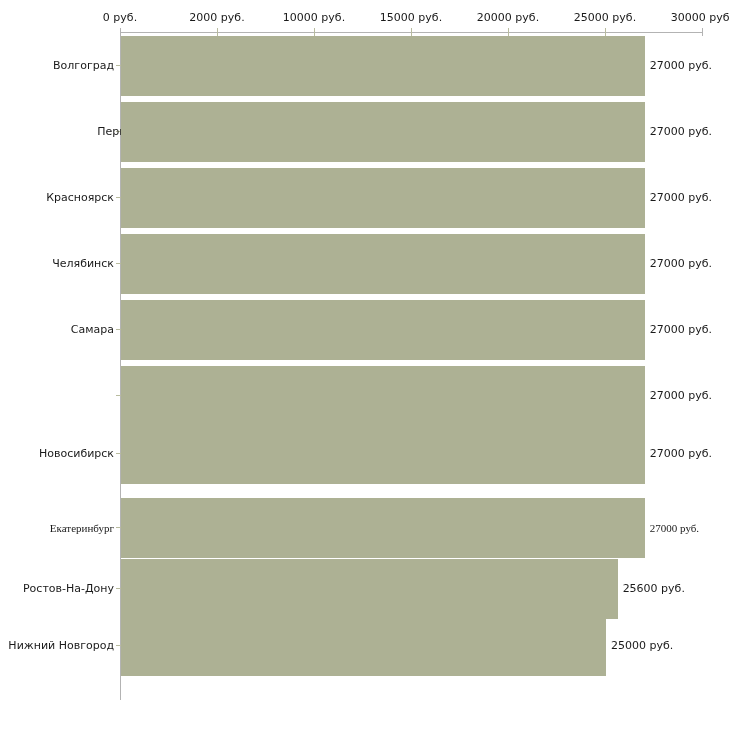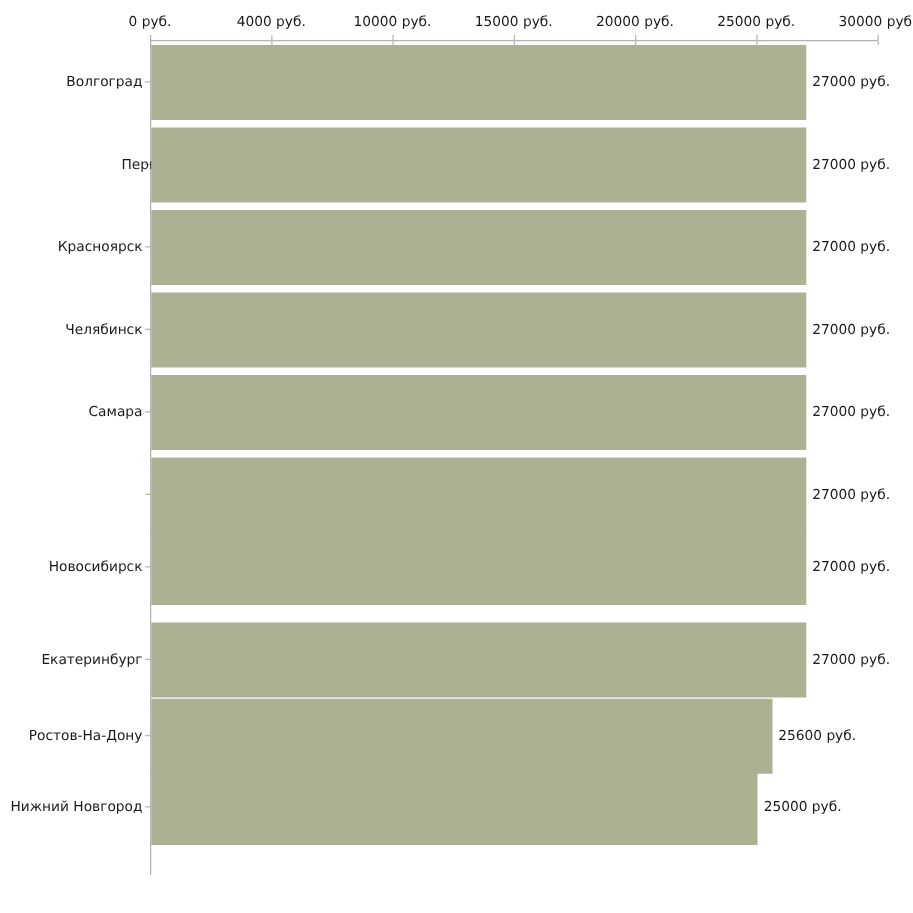--- a/index.html
+++ b/index.html
@@ -120,21 +120,21 @@
 <body>
 
 <div id="chart-root">
 
   <div id="x-axis">
     <div id="x-axis-line"></div>
     <div id="x-ticks">
         <div class="x-tick edge" style="left: 120px;"></div>
         <div class="x-tick-label" style="left: 120px;">0 руб.</div>
         <div class="x-tick" style="left: 217px;"></div>
-        <div class="x-tick-label" style="left: 217px;">4000 руб.</div>
+        <div class="x-tick-label" style="left: 217px;">2000 руб.</div>
         <div class="x-tick" style="left: 314px;"></div>
         <div class="x-tick-label" style="left: 314px;">10000 руб.</div>
         <div class="x-tick" style="left: 411px;"></div>
         <div class="x-tick-label" style="left: 411px;">15000 руб.</div>
         <div class="x-tick" style="left: 508px;"></div>
         <div class="x-tick-label" style="left: 508px;">20000 руб.</div>
         <div class="x-tick" style="left: 605px;"></div>
         <div class="x-tick-label" style="left: 605px;">25000 руб.</div>
         <div class="x-tick edge" style="left: 702px;"></div>
         <div class="x-tick-label" style="left: 702px;">30000 руб.</div>
@@ -178,21 +178,21 @@
           <div class="y-tick"></div>
           <div class="bar" style="width: 523.8px; background: rgb(173, 177, 148);"></div>
           <div class="value-label" style="left: 649.8px;">27000 руб.</div>
         </div>
         <div class="bar-row" style="top: 388px;">
           <div class="y-tick"></div>
           <div class="cat-label">Новосибирск</div>
           <div class="bar" style="width: 523.8px; background: rgb(173, 177, 148);"></div>
           <div class="value-label" style="left: 649.8px;">27000 руб.</div>
         </div>
-        <div class="bar-row" style="top: 462px;">
+        <div class="bar-row" style="top: 462px; font-family: Liberation Serif, serif;">
           <div class="y-tick"></div>
           <div class="cat-label">Екатеринбург</div>
           <div class="bar" style="width: 523.8px; background: rgb(173, 177, 148);"></div>
           <div class="value-label" style="left: 649.8px;">27000 руб.</div>
         </div>
         <div class="bar-row" style="top: 523px;">
           <div class="y-tick"></div>
           <div class="cat-label">Ростов-На-Дону</div>
           <div class="bar" style="width: 496.64px; background: rgb(173, 177, 148);"></div>
           <div class="value-label" style="left: 622.64px;">25600 руб.</div>

